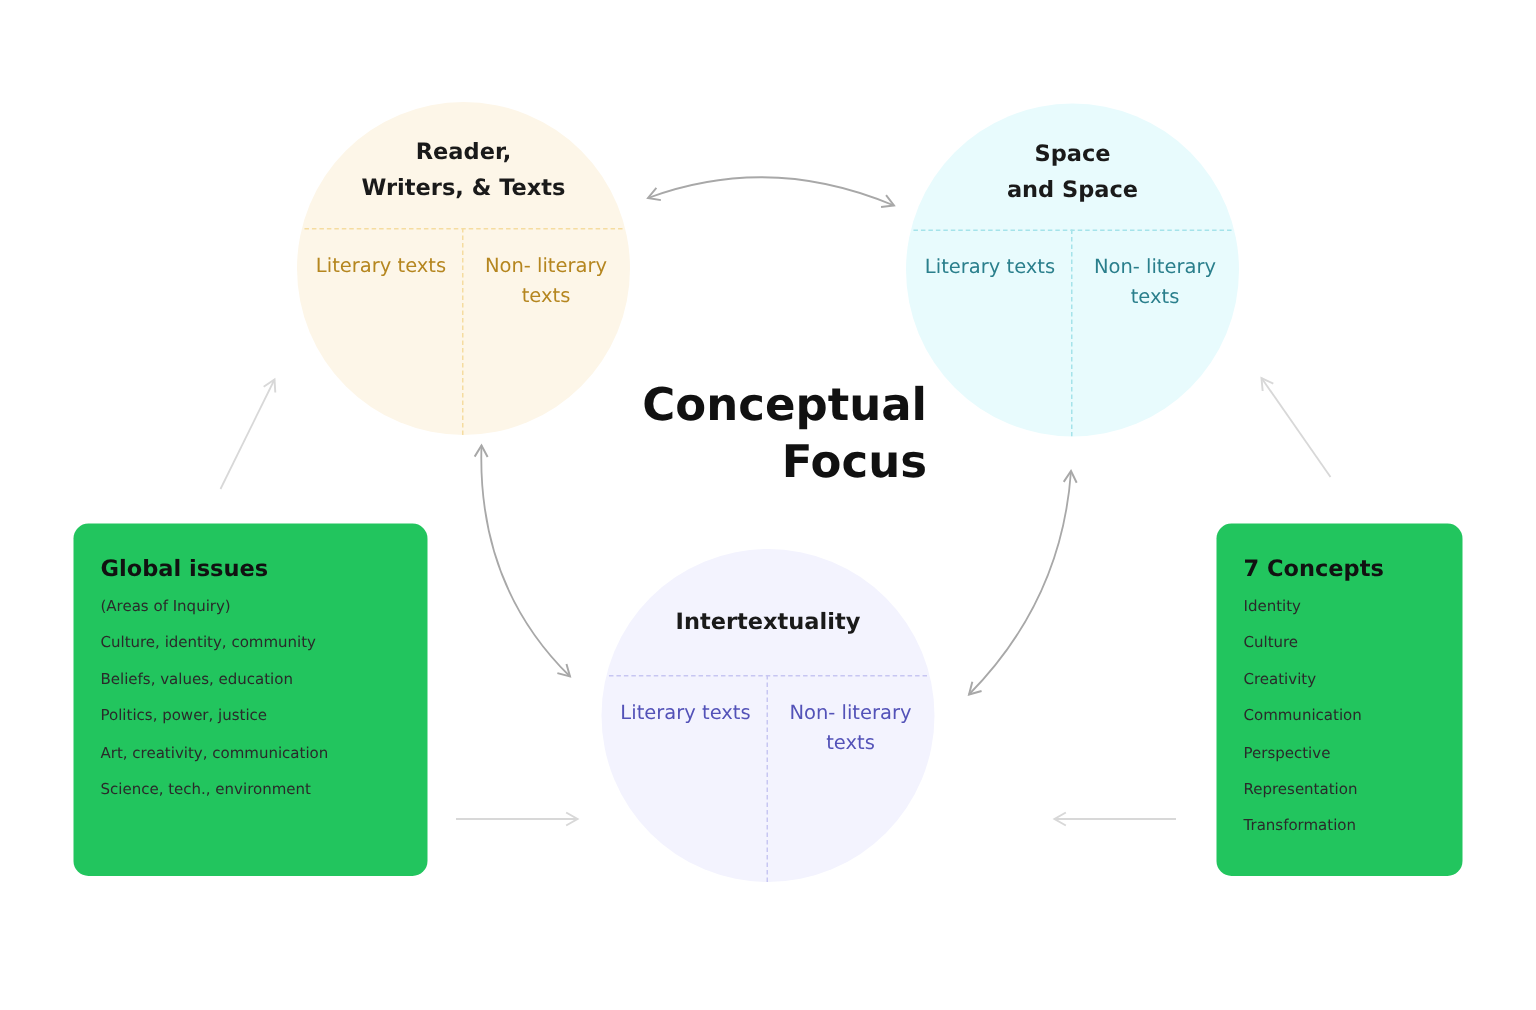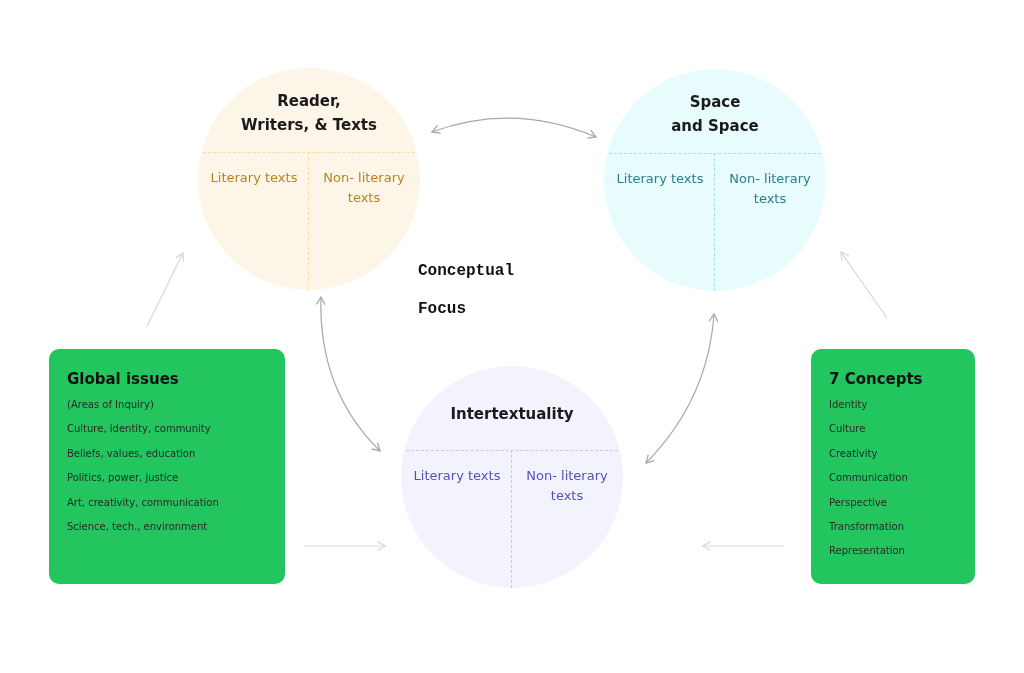--- a/index.html
+++ b/index.html
@@ -19,22 +19,22 @@
   #circle-rwt .cell { color: #b5861f; }
 
   #circle-ts { left: 604px; top: 69px; background: #e8fbfd; }
   #circle-ts .hline, #circle-ts .vline { border-color: #a5e3ea; }
   #circle-ts .cell { color: #2a7f8c; }
 
   #circle-inter { left: 401px; top: 366px; background: #f3f3fe; }
   #circle-inter .hline, #circle-inter .vline { border-color: #c7c6f2; }
   #circle-inter .cell { color: #5352b8; }
 
-  .center-title { position: absolute; left: 418px; top: 252px; width: 200px; text-align: left;
-                  font-size: 16px; font-weight: bold; line-height: 38px; color: #111; font-family: Liberation Mono, monospace; }
+  .center-title { position: absolute; left: 418px; top: 252px; width: 200px; text-align: right;
+                  font-size: 30px; font-weight: bold; line-height: 38px; color: #111; }
 
   .card { position: absolute; background: #22c55e; border-radius: 10px; box-sizing: border-box; padding: 18px 18px; }
   .card .card-title { font-size: 15px; font-weight: bold; color: #111; line-height: 24px; margin-bottom: 2px; }
   .card .item { font-size: 10px; color: #2a2a2a; line-height: 24.4px; white-space: nowrap; }
   #card-global { left: 49px; top: 349px; width: 236px; height: 235px; }
   #card-concepts { left: 811px; top: 349px; width: 164px; height: 235px; }
 
   svg#arrows { position: absolute; left: 0; top: 0; }
 </style>
 </head>
@@ -112,15 +112,15 @@
   <div class="item">Science, tech., environment</div>
 </div>
 
 <div class="card" id="card-concepts">
   <div class="card-title">7 Concepts</div>
   <div class="item">Identity</div>
   <div class="item">Culture</div>
   <div class="item">Creativity</div>
   <div class="item">Communication</div>
   <div class="item">Perspective</div>
+  <div class="item">Representation</div>
   <div class="item">Transformation</div>
-  <div class="item">Representation</div>
 </div>
 
 </body></html>

